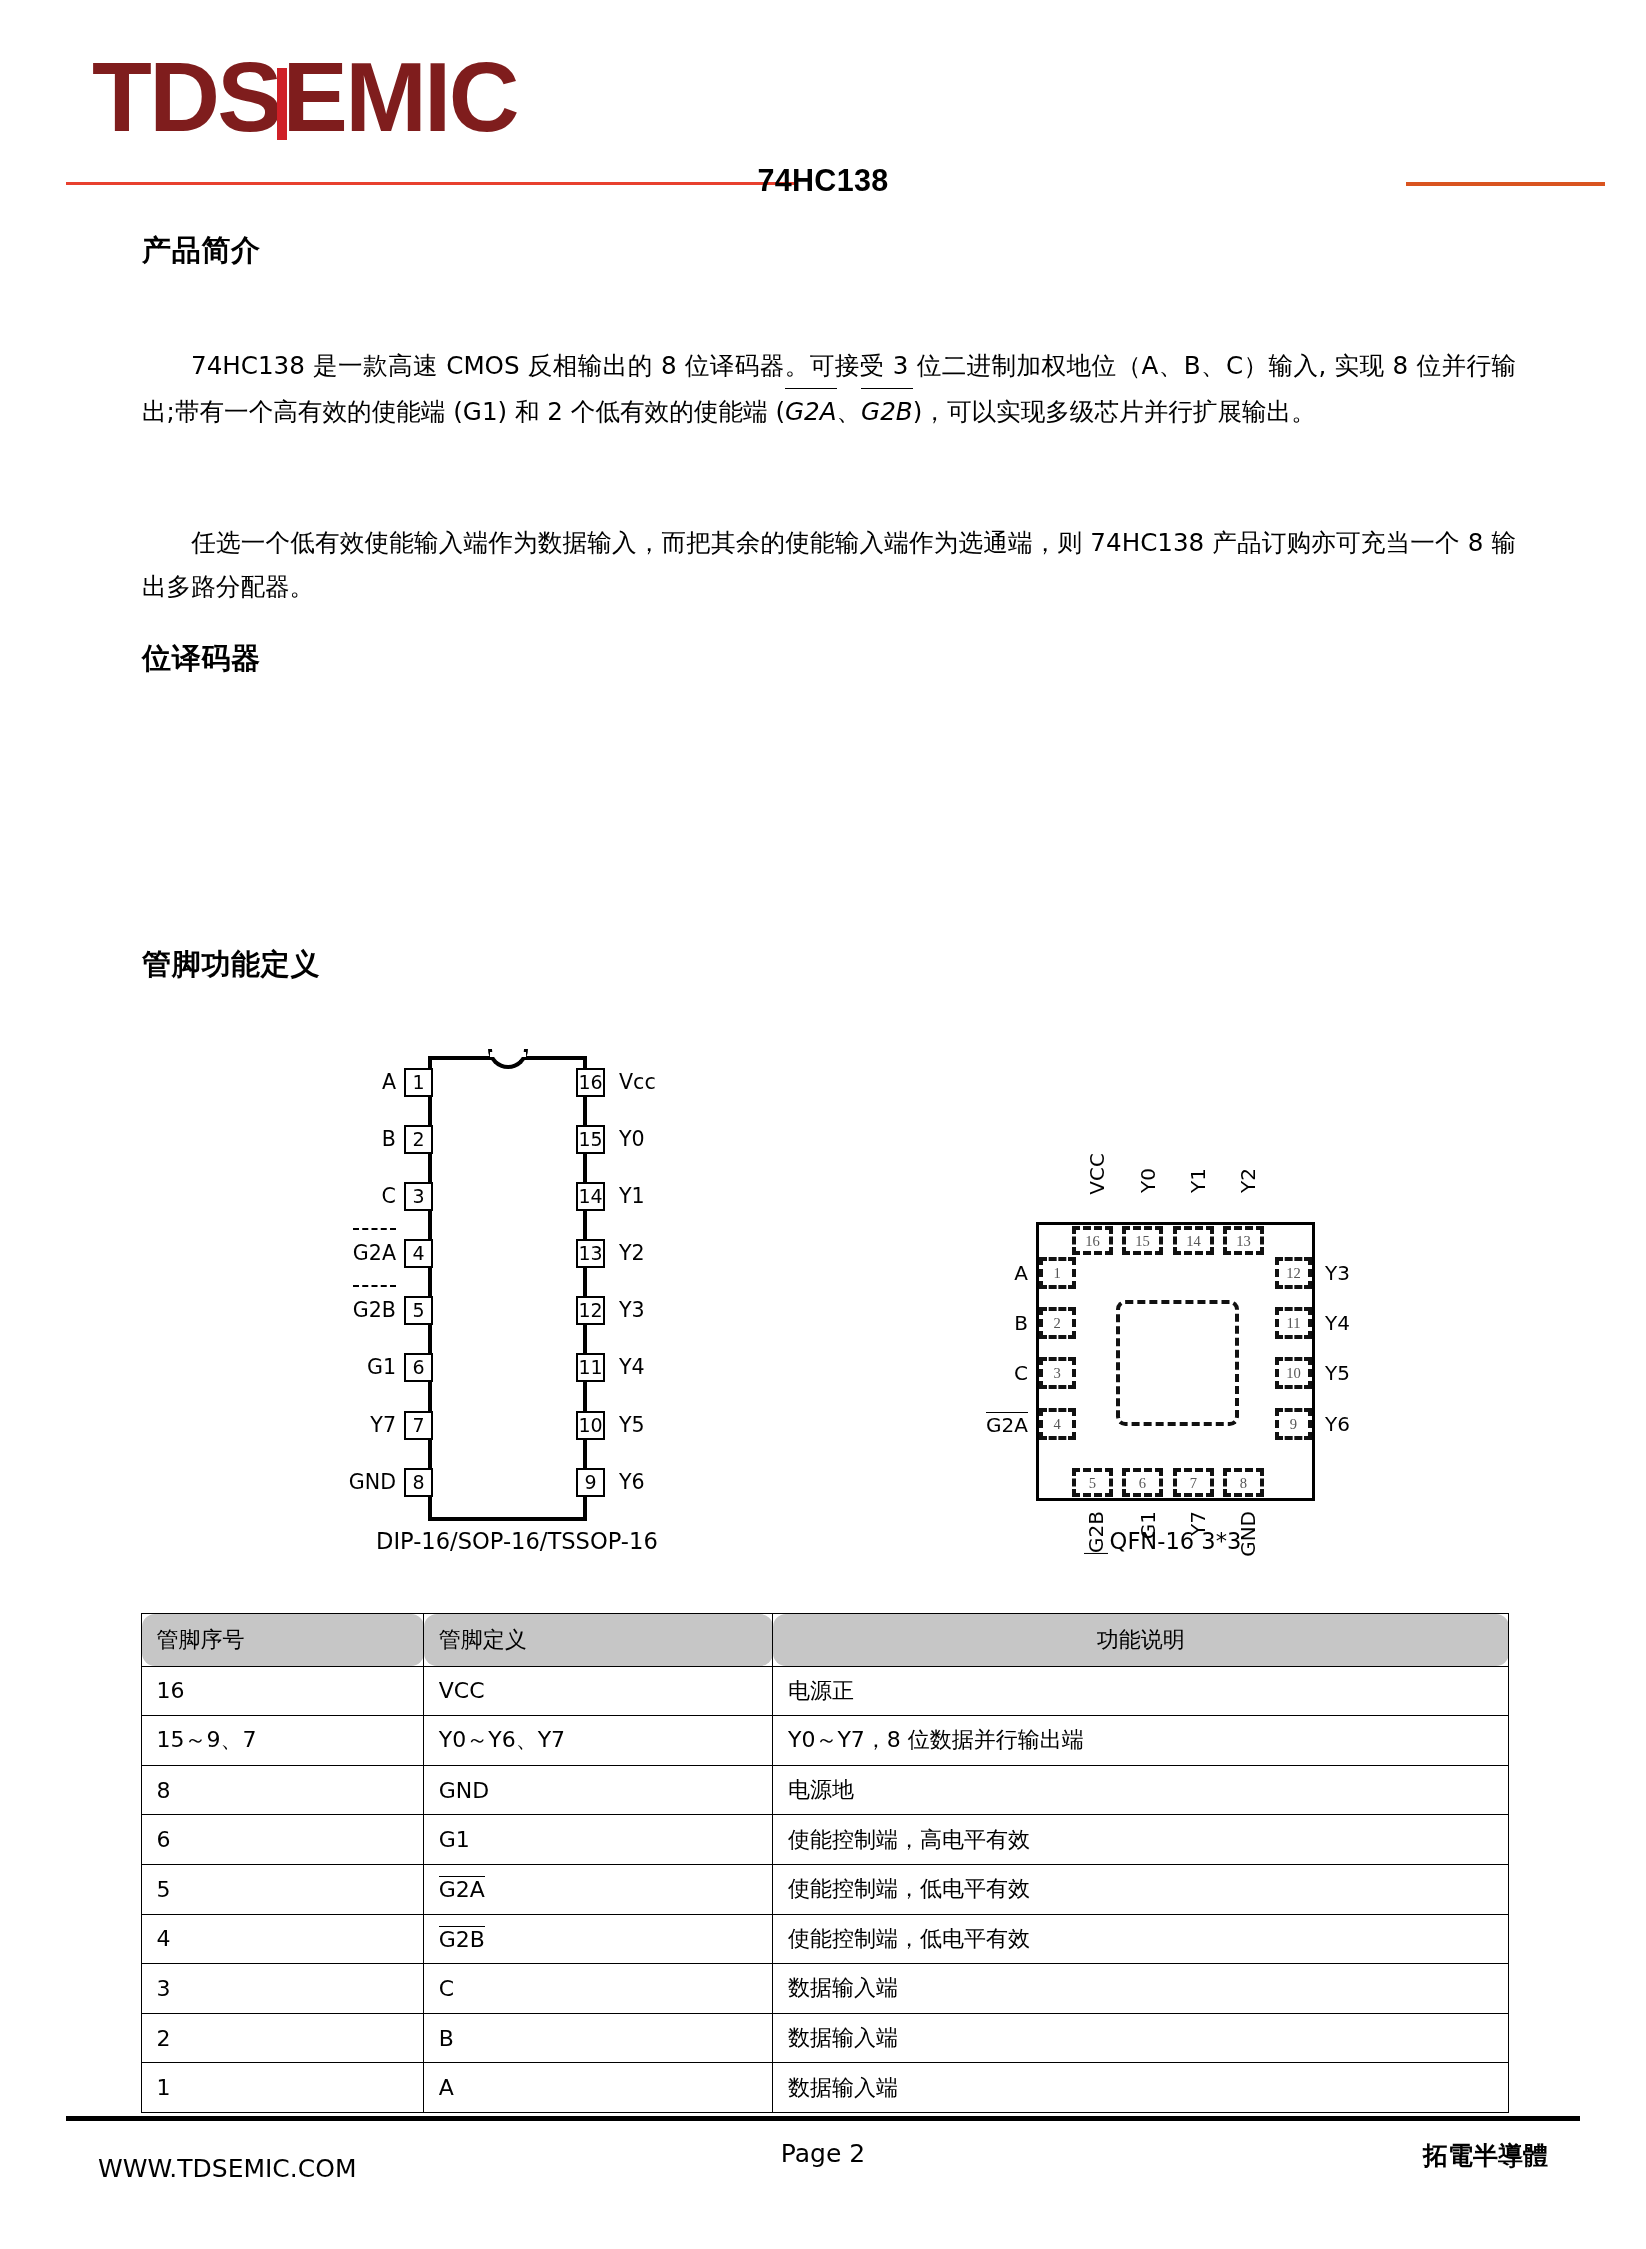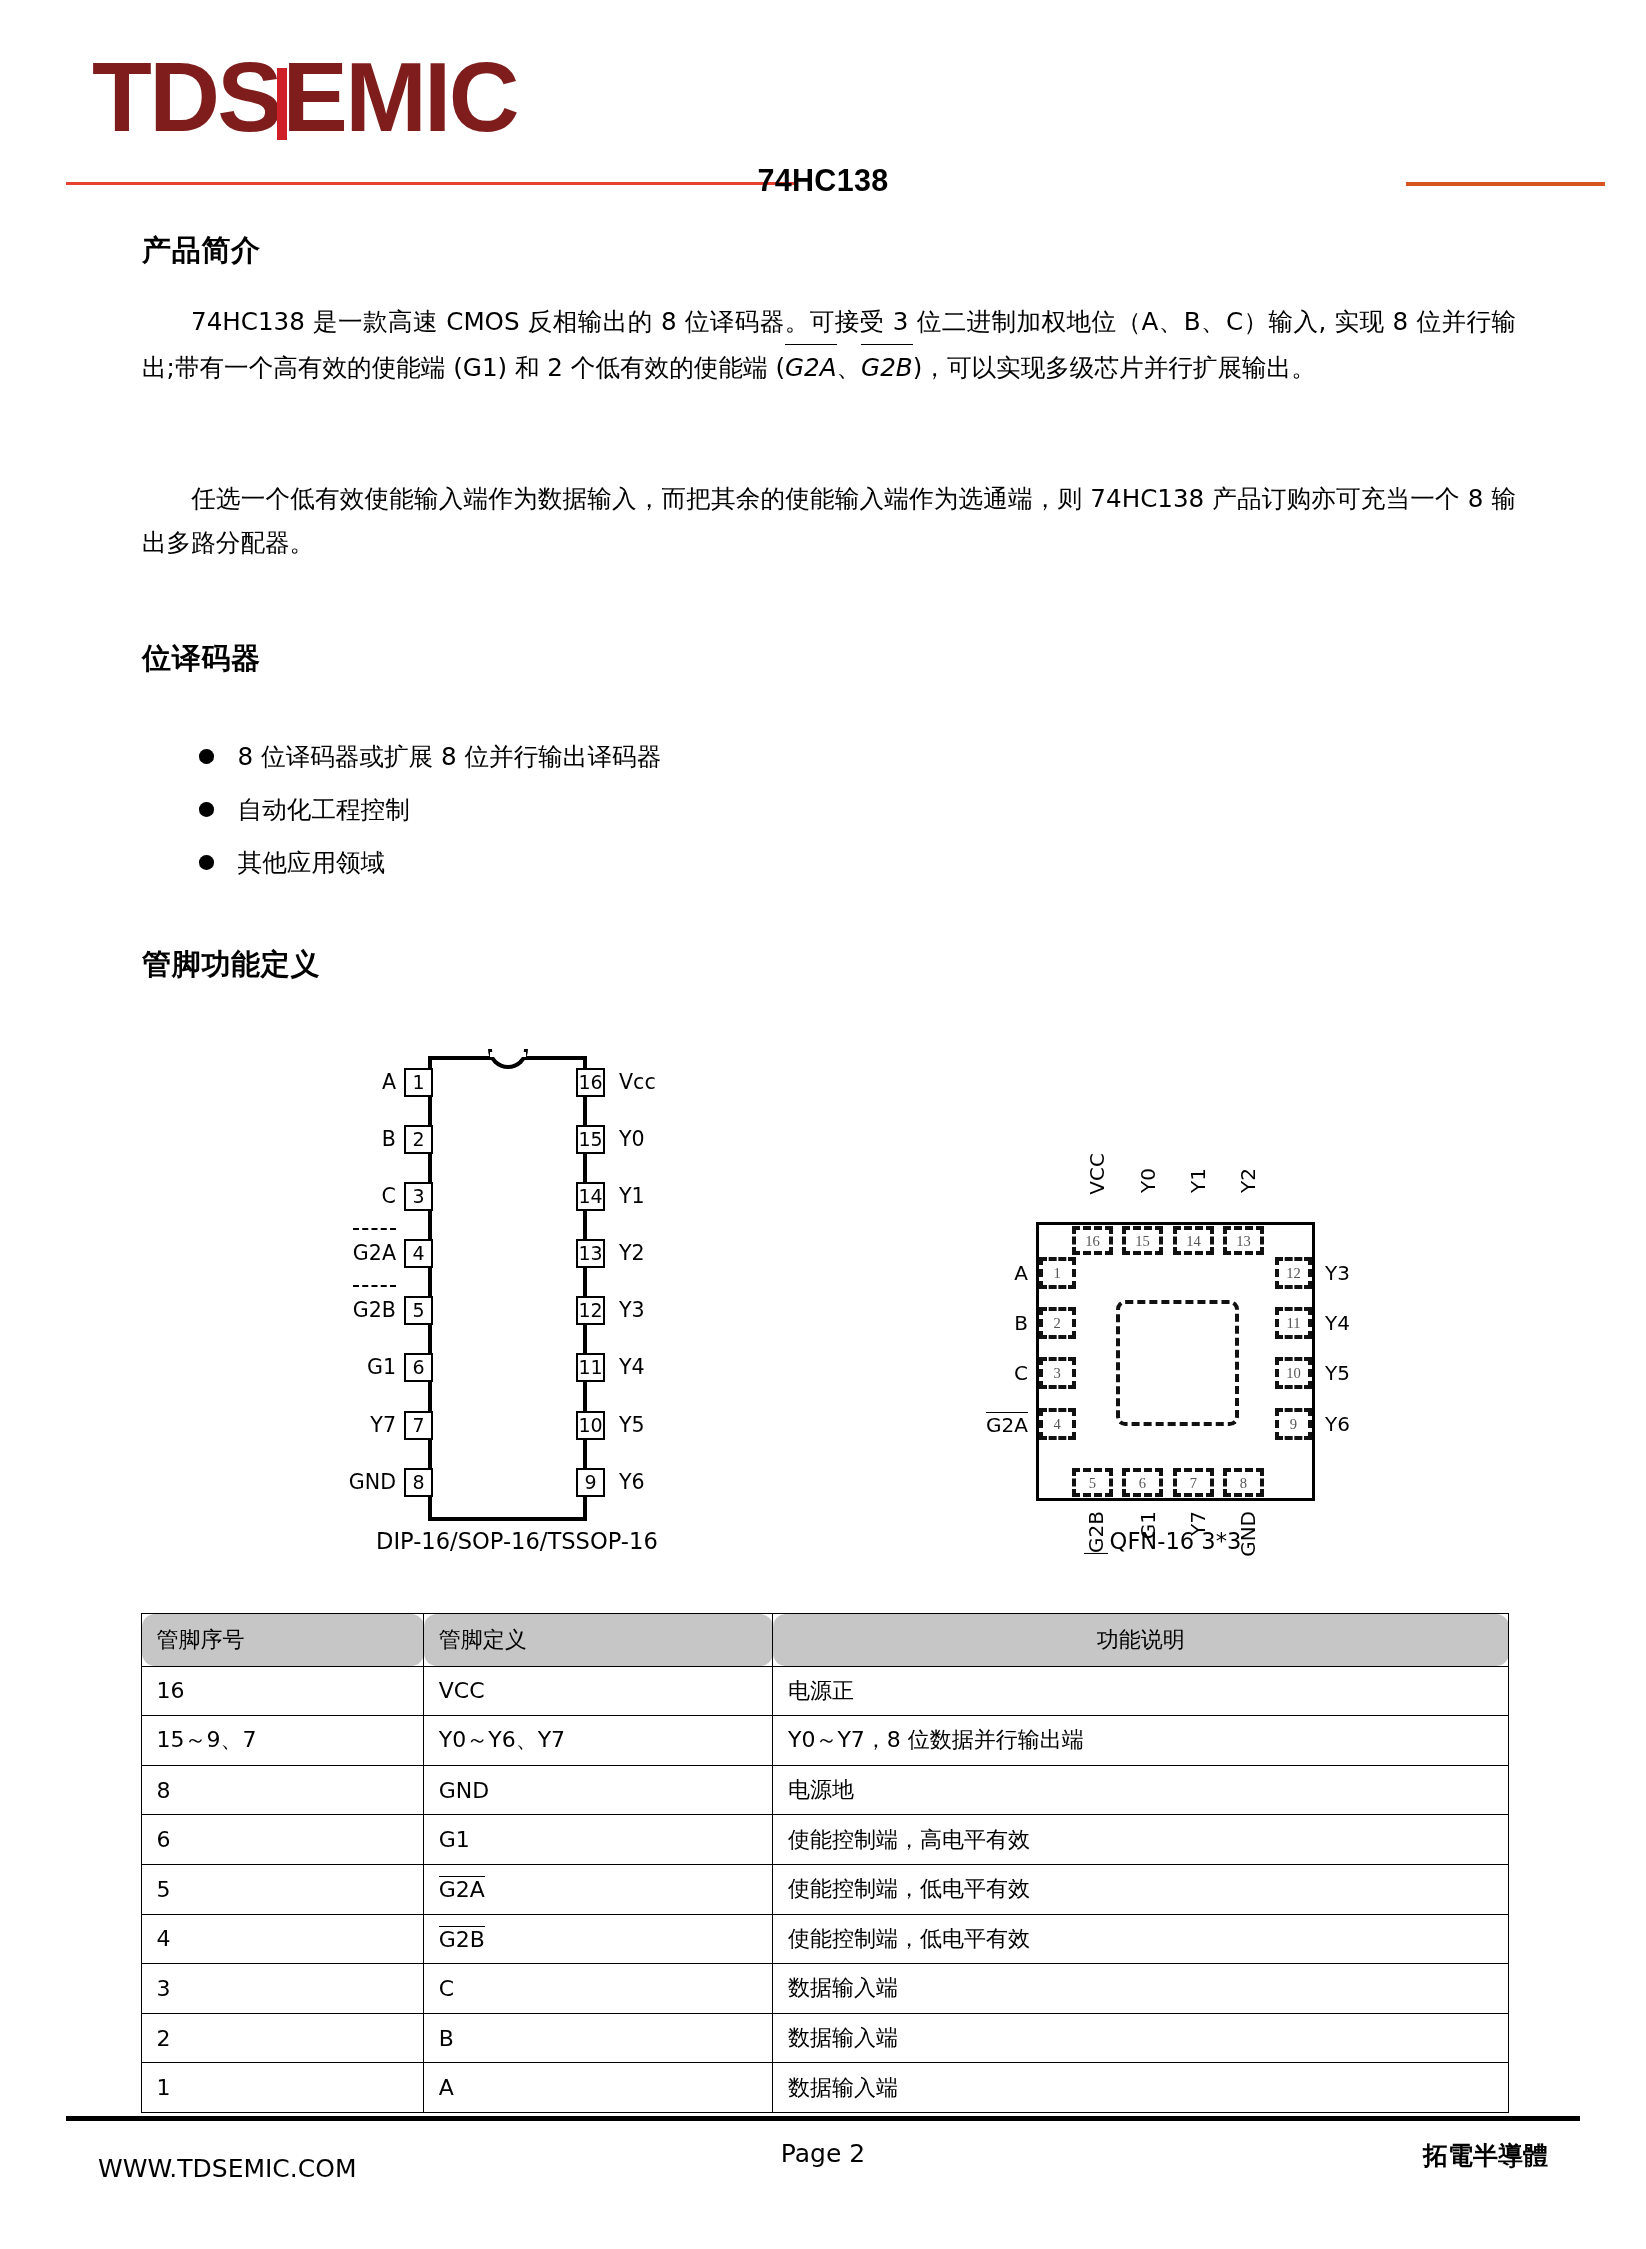--- a/index.html
+++ b/index.html
@@ -49,20 +49,21 @@
   #h-intro{top:231px;}
   #h-uses{top:639px;}
   #h-pins{top:945px;}
 
   
   .para{
     position:absolute;left:142px;width:1374px;
     font-size:24.6px;line-height:44px;
     text-align:justify;
     font-family:"DejaVu Sans","Liberation Sans",sans-serif;
+    margin-top:44px;
   }
   #p1{top:300px;}
   #p2{top:477px;}
   .indent{display:inline-block;width:49px;}
   .ovl{border-top:1.7px solid #000;padding-top:0.7px;display:inline-block;font-style:italic;}
 
   
   .bullets{position:absolute;left:199px;top:730px;}
   .bullet-row{display:flex;align-items:center;height:53px;}
   .bullet-dot{
@@ -174,34 +175,20 @@
   <div class="hdr-title">74HC138</div>
 
   <div class="h2" id="h-intro">产品简介</div>
 
   <div class="para" id="p1"><span class="indent"></span><span>74HC138 是一款高速 CMOS 反相输出的 8 位译码器。可接受 3 位二进制加权地位（A、B、C）输入, 实现 8 位并行输出;带有一个高有效的使能端 (G1) 和 2 个低有效的使能端 (</span><span class="ovl">G2A</span><span>、</span><span class="ovl">G2B</span><span>)，可以实现多级芯片并行扩展输出。</span></div>
 
   <div class="para" id="p2"><span class="indent"></span><span>任选一个低有效使能输入端作为数据输入，而把其余的使能输入端作为选通端，则 74HC138 产品订购亦可充当一个 8 输出多路分配器。</span></div>
 
   <div class="h2" id="h-uses">位译码器</div>
 
-  <div class="bullets">
-    <div class="bullet-row">
-      <span class="bullet-dot"></span>
-      <span class="bullet-text">8 位译码器或扩展 8 位并行输出译码器</span>
-    </div>
-    <div class="bullet-row">
-      <span class="bullet-dot"></span>
-      <span class="bullet-text">自动化工程控制</span>
-    </div>
-    <div class="bullet-row">
-      <span class="bullet-dot"></span>
-      <span class="bullet-text">其他应用领域</span>
-    </div>
-  </div>
 
   <div class="h2" id="h-pins">管脚功能定义</div>
 
   <div class="dip">
     <div class="dip-body"></div>
     <div class="dip-notch"></div>
     <div class="dip-notch-cover"></div>
 
     <div class="pin-box" style="left:32px;top:12px">1</div>
     <div class="pin-box" style="left:32px;top:69px">2</div>

